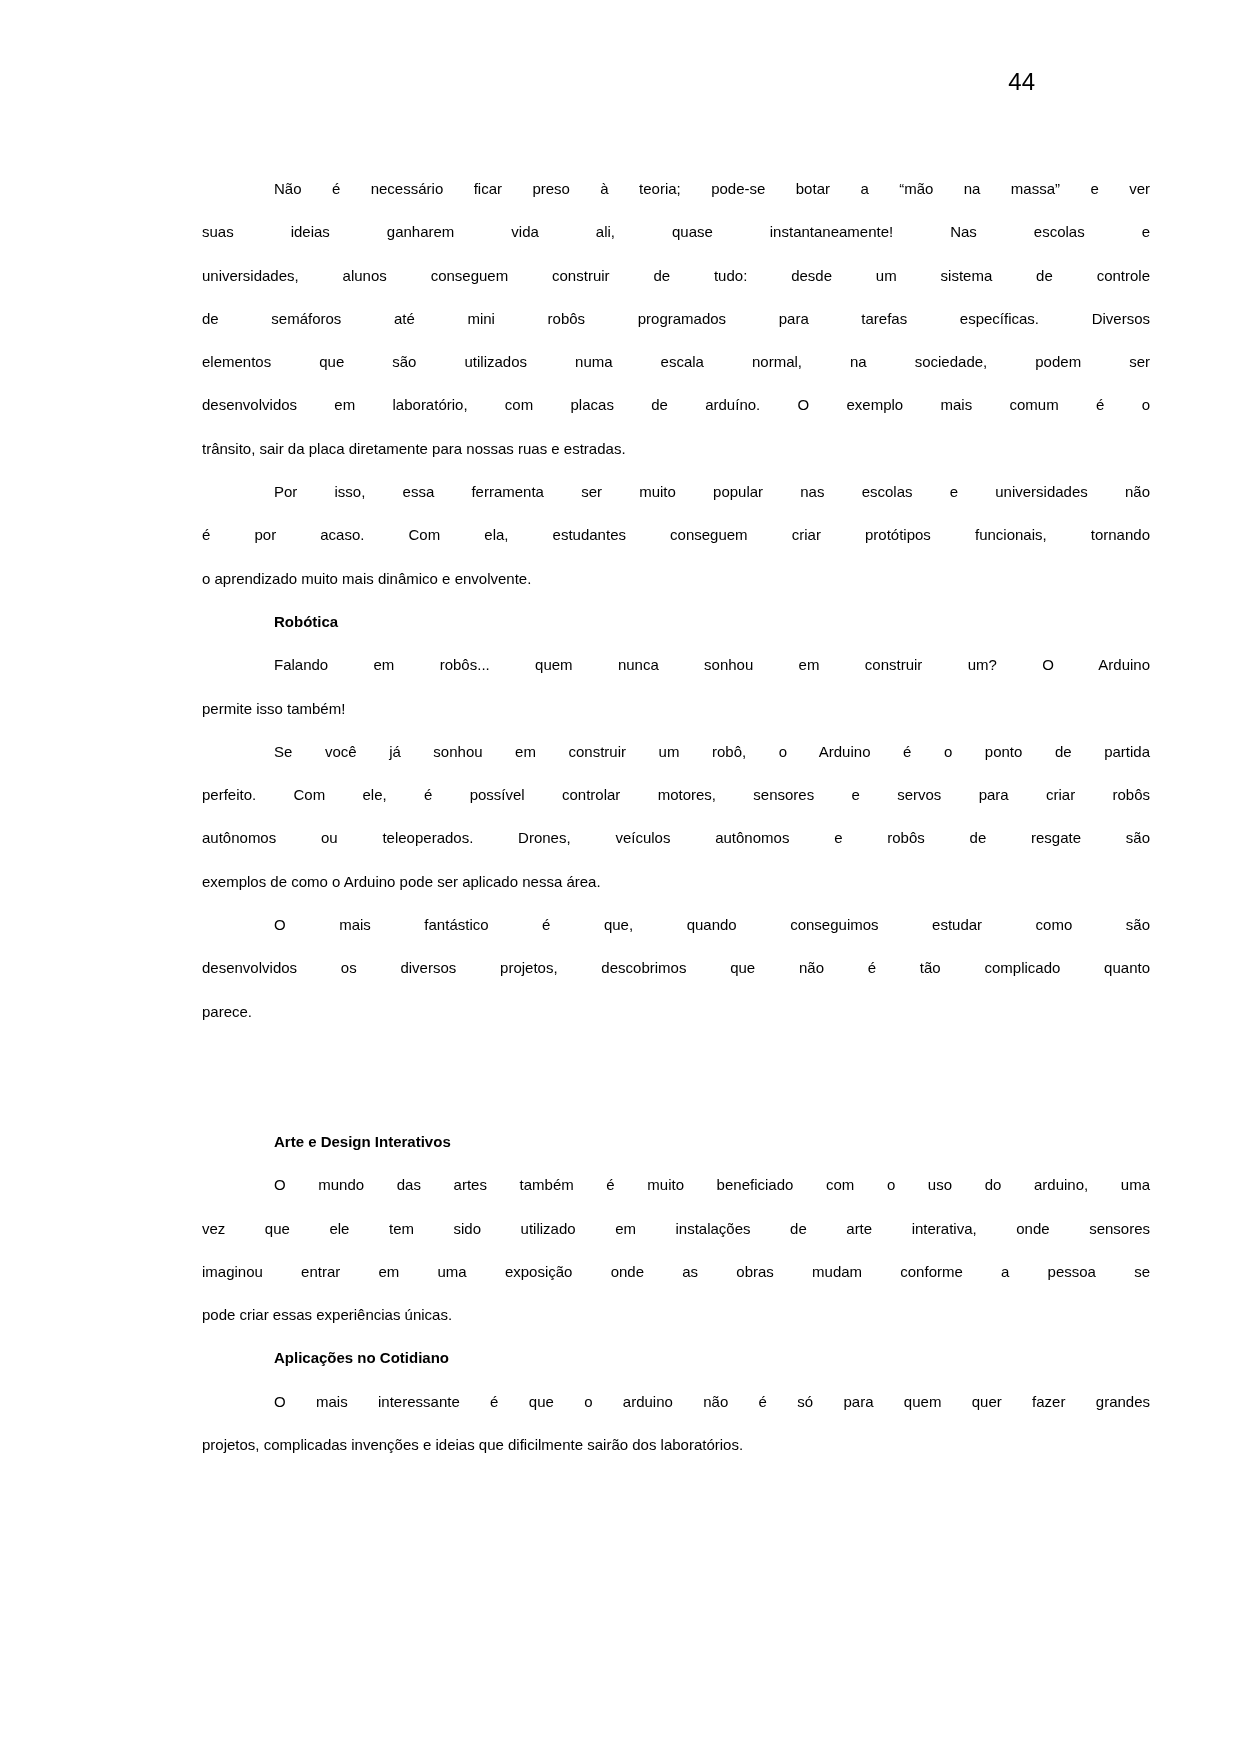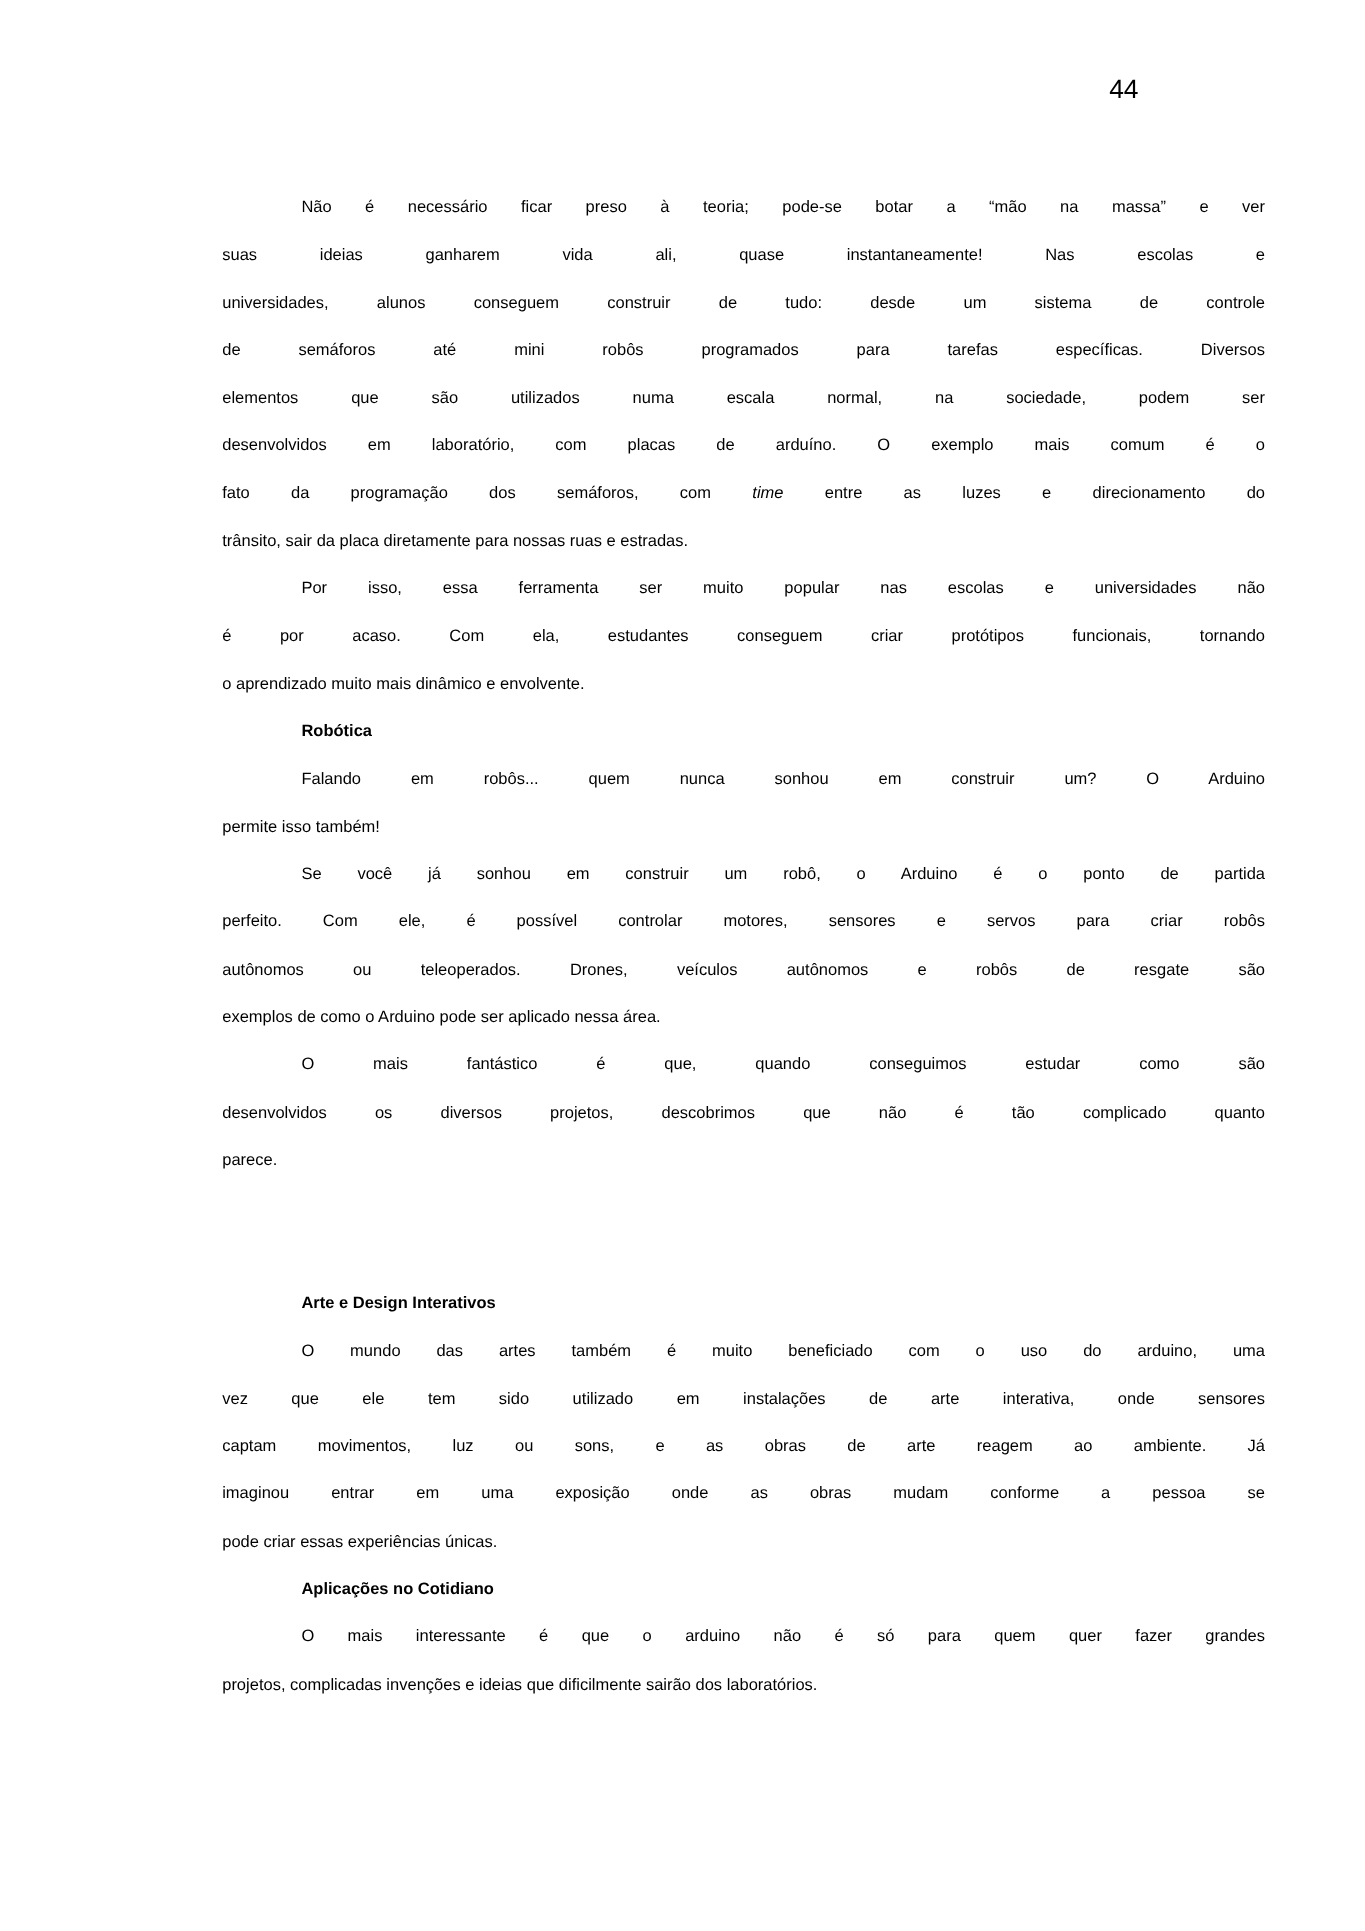--- a/index.html
+++ b/index.html
@@ -63,21 +63,20 @@
   <div class="page-number">44</div>
 
   <div class="body-text">
 
     <div class="line indent">Não é necessário ficar preso à teoria; pode-se botar a “mão na massa” e ver</div>
     <div class="line">suas ideias ganharem vida ali, quase instantaneamente! Nas escolas e</div>
     <div class="line">universidades, alunos conseguem construir de tudo: desde um sistema de controle</div>
     <div class="line">de semáforos até mini robôs programados para tarefas específicas. Diversos</div>
     <div class="line">elementos que são utilizados numa escala normal, na sociedade, podem ser</div>
     <div class="line">desenvolvidos em laboratório, com placas de arduíno. O exemplo mais comum é o</div>
-    <div class="line"><span>fato da programação dos semáforos, com </span><span class="italic">time</span><span> entre as luzes e direcionamento do</span></div>
     <div class="line last">trânsito, sair da placa diretamente para nossas ruas e estradas.</div>
 
     <div class="line indent">Por isso, essa ferramenta ser muito popular nas escolas e universidades não</div>
     <div class="line">é por acaso. Com ela, estudantes conseguem criar protótipos funcionais, tornando</div>
     <div class="line last">o aprendizado muito mais dinâmico e envolvente.</div>
 
     <div class="line heading">Robótica</div>
 
     <div class="line indent">Falando em robôs... quem nunca sonhou em construir um? O Arduino</div>
     <div class="line last">permite isso também!</div>
@@ -90,21 +89,20 @@
     <div class="line indent">O mais fantástico é que, quando conseguimos estudar como são</div>
     <div class="line">desenvolvidos os diversos projetos, descobrimos que não é tão complicado quanto</div>
     <div class="line last">parece.</div>
 
     <div class="spacer"></div>
 
     <div class="line heading">Arte e Design Interativos</div>
 
     <div class="line indent">O mundo das artes também é muito beneficiado com o uso do arduino, uma</div>
     <div class="line">vez que ele tem sido utilizado em instalações de arte interativa, onde sensores</div>
-    <div class="line">captam movimentos, luz ou sons, e as obras de arte reagem ao ambiente. Já</div>
     <div class="line">imaginou entrar em uma exposição onde as obras mudam conforme a pessoa se</div>
     <div class="line last">pode criar essas experiências únicas.</div>
 
     <div class="line heading">Aplicações no Cotidiano</div>
 
     <div class="line indent">O mais interessante é que o arduino não é só para quem quer fazer grandes</div>
     <div class="line last">projetos, complicadas invenções e ideias que dificilmente sairão dos laboratórios.</div>
 
   </div>
 </div>

